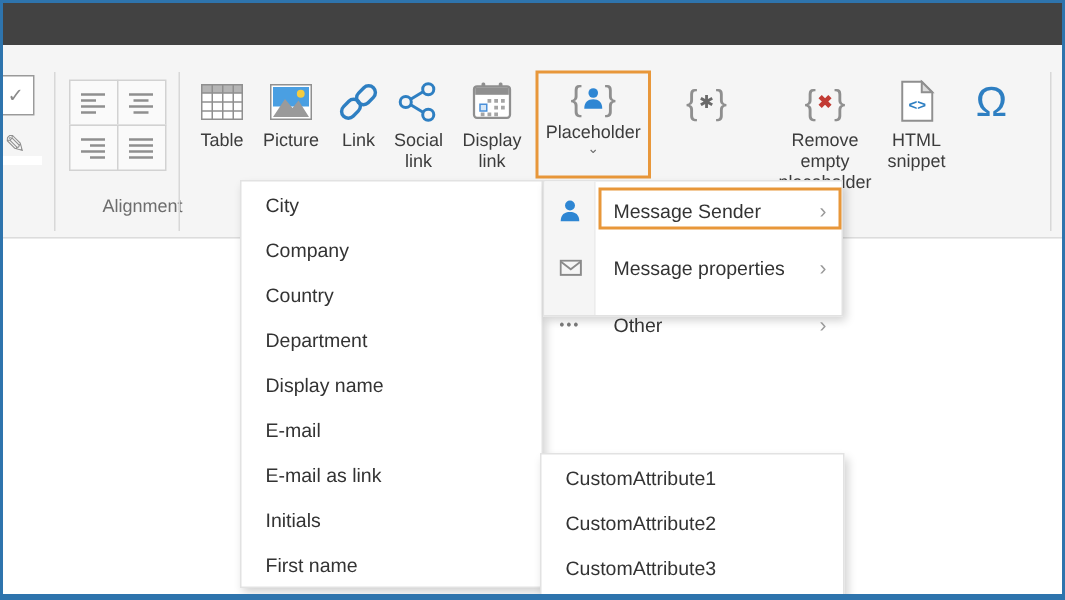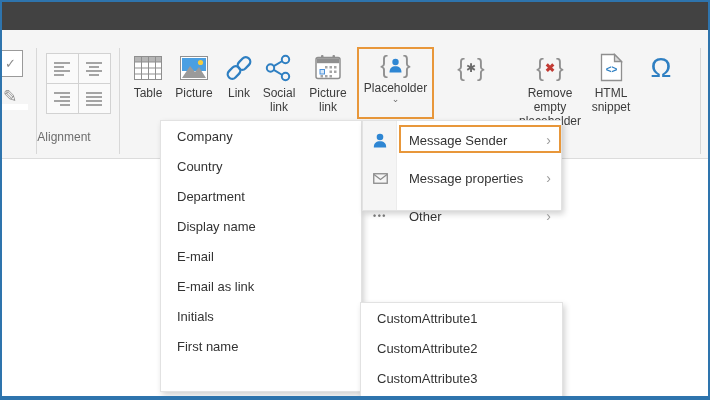--- a/index.html
+++ b/index.html
@@ -15,21 +15,21 @@
 
   
   .check-btn { position:absolute; left:-4px; top:20px; width:25px; height:27px; background:#fff; border:1px solid #9a9a9a;
     display:flex; align-items:center; justify-content:center; color:#8a8a8a; font-size:13px; }
   .pencil { position:absolute; left:1px; top:56px; font-size:17px; color:#8f8f8f; }
   .pencil-strip { position:absolute; left:0; top:74px; width:26px; height:6px; background:#fff; }
 
   
   .align-grid { position:absolute; left:44px; top:23px; width:64px; height:60px; display:grid; grid-template-columns:32px 32px; grid-template-rows:30px 30px; }
   .align-cell { border:1px solid #d2d2d2; background:#fafafa; display:flex; align-items:center; justify-content:center; margin:-0.5px; }
-  .group-label { position:absolute; left:16px; top:100px; width:92px; text-align:center; font-size:12px; color:#6d6d6d; }
+  .group-label { position:absolute; left:47px; top:100px; width:92px; text-align:center; font-size:12px; color:#6d6d6d; }
 
   
   .rbtn { position:absolute; top:20px; display:flex; flex-direction:column; align-items:center; cursor:pointer; }
   .rbtn .icon-wrap { height:35px; display:flex; align-items:center; justify-content:center; }
   .rbtn .rlabel { font-size:12px; line-height:14px; color:#3c3c3c; text-align:center; margin-top:1px; }
   .brace { font-size:23px; color:#8f8f8f; font-weight:400; line-height:26px; }
   .brace-mid { display:inline-flex; align-items:center; justify-content:center; margin:0 1px; }
   .asterisk { font-size:12px; color:#6a6a6a; }
   .cross { font-size:12px; color:#C23B34; font-weight:bold; }
   .omega { font-size:28px; line-height:30px; color:#2E7FC2; }
@@ -182,21 +182,21 @@
               <rect x="20" y="12" width="2.5" height="2.5"></rect>
           <rect x="15.5" y="16.5" width="2.5" height="2.5"></rect>
               <rect x="20" y="16.5" width="2.5" height="2.5"></rect>
           <rect x="6.5" y="21" width="2.5" height="2.5"></rect>
               <rect x="11" y="21" width="2.5" height="2.5"></rect>
               <rect x="15.5" y="21" width="2.5" height="2.5"></rect>
         </g>
         <rect x="6" y="15.5" width="4.5" height="4.5" fill="#D6E7F7" stroke="#4A90D9"></rect>
       </svg>
         </div>
-      <div class="rlabel">Picture link</div>
+      <div class="rlabel">Display link</div>
     </div>
 
     <div class="rbtn placeholder-btn">
       <div class="icon-wrap" style="height:30px">
         <span class="brace">{</span>
         <span class="brace-mid">
             <svg width="13" height="15">
           <circle cx="6.5" cy="4" r="3.2" fill="#2E86D3"></circle>
           <path d="M0.5,14.5 C0.5,10 3,8.2 6.5,8.2 C10,8.2 12.5,10 12.5,14.5 Z" fill="#2E86D3"></path>
         </svg>
@@ -238,20 +238,21 @@
     <div class="rbtn" style="left:626px; width:66px">
       <div class="icon-wrap">
           <span class="omega">Ω</span>
         </div>
     </div>
 
     <div class="vdiv" style="left:698px"></div>
   </div>
 
   <div class="menu menu-main">
+    <div class="mitem">City</div>
     <div class="mitem">Company</div>
     <div class="mitem">Country</div>
     <div class="mitem">Department</div>
     <div class="mitem">Display name</div>
     <div class="mitem">E-mail</div>
     <div class="mitem">E-mail as link</div>
     <div class="mitem">Initials</div>
     <div class="mitem">First name</div>
   </div>
 

